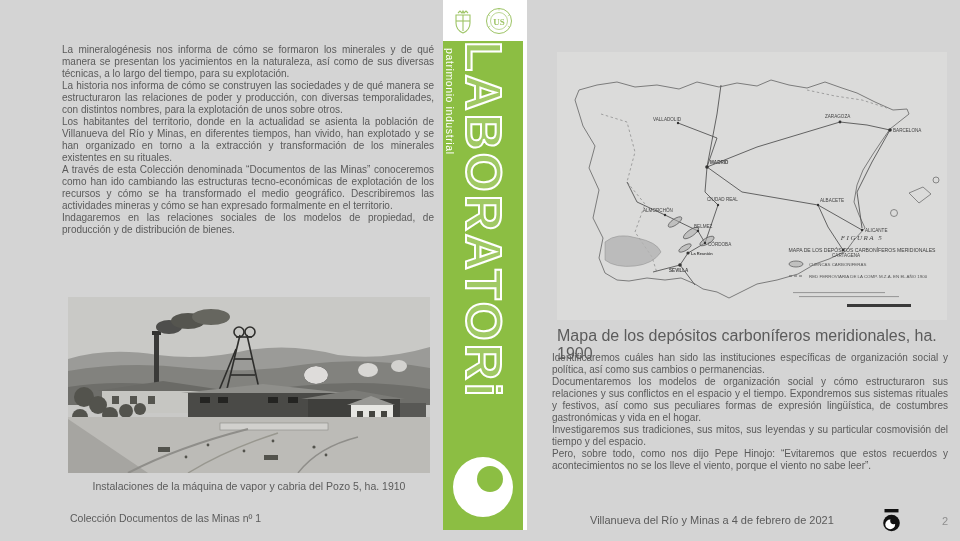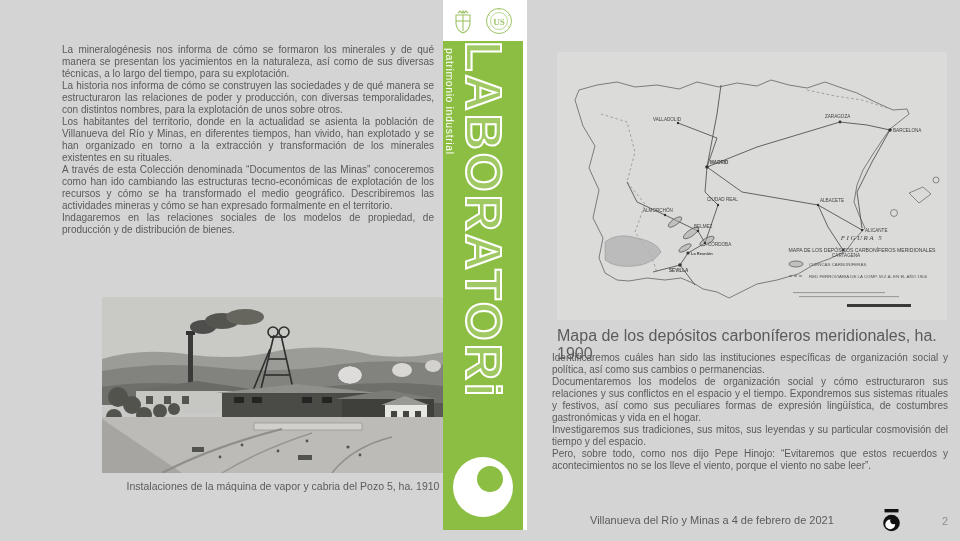--- a/index.html
+++ b/index.html
@@ -7,21 +7,21 @@
   body { font-family:"Liberation Sans","DejaVu Sans",sans-serif; background:#d4d4d4; position:relative; overflow:hidden; }
   .page { position:absolute; inset:0; width:960px; height:541px; background:#d4d4d4; }
 
   
   .left-col  { position:absolute; left:62px;  top:44px;  width:372px; }
   .right-col { position:absolute; left:552px; top:352px; width:396px; }
   .body-text p { font-size:10px; line-height:12px; color:#5a5a5a; text-align:justify; }
   .quote { }
 
   
-  .photo-fig { position:absolute; left:68px; top:297px; width:362px;margin-left:34px; }
+  .photo-fig { position:absolute; left:68px; top:297px; width:362px; }
   .photo-frame { width:362px; height:176px; background:#c9c9c7; overflow:hidden; }
   .photo-caption { margin-top:7px; text-align:center; font-size:10.5px; color:#5b5b5b; }
 
   
   .banner-strip { position:absolute; left:443px; top:0; width:84px; height:530px; background:#ffffff; }
   .banner-green { position:absolute; left:443px; top:41px; width:80px; height:489px; background:#8cbe43; }
   .banner-word {
     position:absolute; top:0; left:50%; transform:translateX(-50%);
     writing-mode:vertical-rl;
     font-size:50px; font-weight:bold; letter-spacing:3px;
@@ -135,20 +135,21 @@
           <circle cx="258" cy="158" r="1.4"></circle>
             <circle cx="118" cy="160" r="1.4"></circle>
           <rect x="90" y="150" width="12" height="5"></rect>
           <rect x="196" y="158" width="14" height="5"></rect>
         </g>
       </svg>
     </div>
     <figcaption class="photo-caption">Instalaciones de la máquina de vapor y cabria del  Pozo 5, ha. 1910</figcaption>
   </figure>
 
+  <div class="footer-left">Colección Documentos de las Minas nº 1</div>
 
   <div class="banner-strip">
     <div class="strip-logos">
       <svg width="20" height="27" viewBox="0 0 20 27">
         <g stroke="#9dc465" stroke-width="1.1" fill="none">
           <path d="M5,5 l2,-2 l2,2 l1,-2 l1,2 l2,-2 l2,2"></path>
           <path d="M3,7 h14 v8 q0,7 -7,10 q-7,-3 -7,-10 Z"></path>
           <line x1="10" y1="7" x2="10" y2="23"></line>
           <line x1="3" y1="13" x2="17" y2="13"></line>
         </g>

